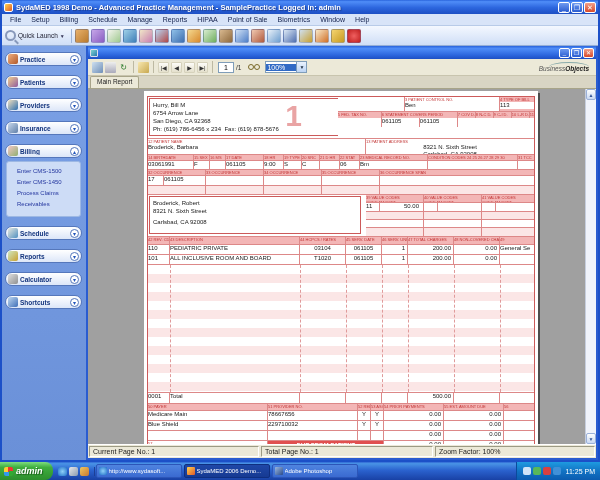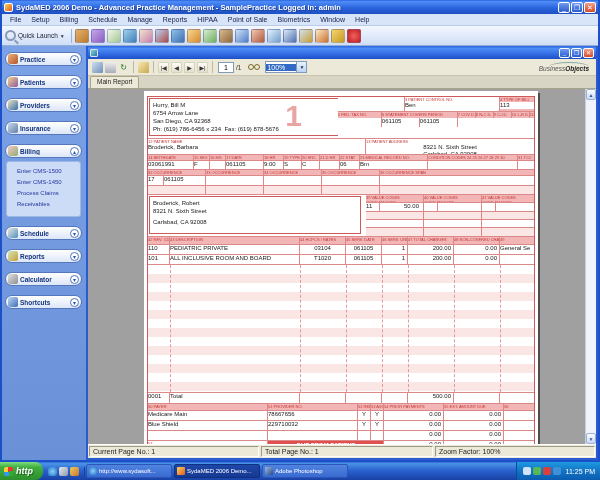--- a/index.html
+++ b/index.html
@@ -112,21 +112,21 @@
   .trico { width:8px; height:8px; border-radius:2px; margin:0 1px; }
   .clock { color:#fff; font-size:7px; margin-left:4px; }
 </style>
 </head>
 <body>
 
 <div class="app">
 
   <div class="titlebar">
     <div class="appicon"></div>
-    <div class="ttl">SydaMED 2006 Demo - Advanced Practice Management - SamplePractice Logged in: admin</div>
+    <div class="ttl">SydaMED 1998 Demo - Advanced Practice Management - SamplePractice Logged in: admin</div>
     <div class="winbtn min">_</div>
     <div class="winbtn max">❐</div>
     <div class="winbtn close">✕</div>
   </div>
 
   <div class="menubar">
 
   <span>File</span>
       <span>Setup</span>
       <span>Billing</span>
@@ -736,21 +736,21 @@
           <div class="stcell" style="flex:1">Zoom Factor: 100%</div>
         </div>
       </div>
     </div>
   </div>
 </div>
 
 <div class="taskbar">
   <div class="startbtn">
     <div class="flag"></div>
-    <span>http</span>
+    <span>admin</span>
   </div>
   <div class="qlzone">
     <div class="qlico" style="background:radial-gradient(circle,#8fd0f8,#1f6fc8)"></div>
     <div class="qlico" style="background:linear-gradient(135deg,#e8e8e8,#8a9ab0)"></div>
     <div class="qlico" style="background:linear-gradient(135deg,#f0c860,#c87830)"></div>
   </div>
   <div class="taskbtn">
     <div class="tico" style="background:radial-gradient(circle,#8fd0f8,#1f6fc8)"></div>
     <span>http://www.sydasoft...</span>
   </div>

